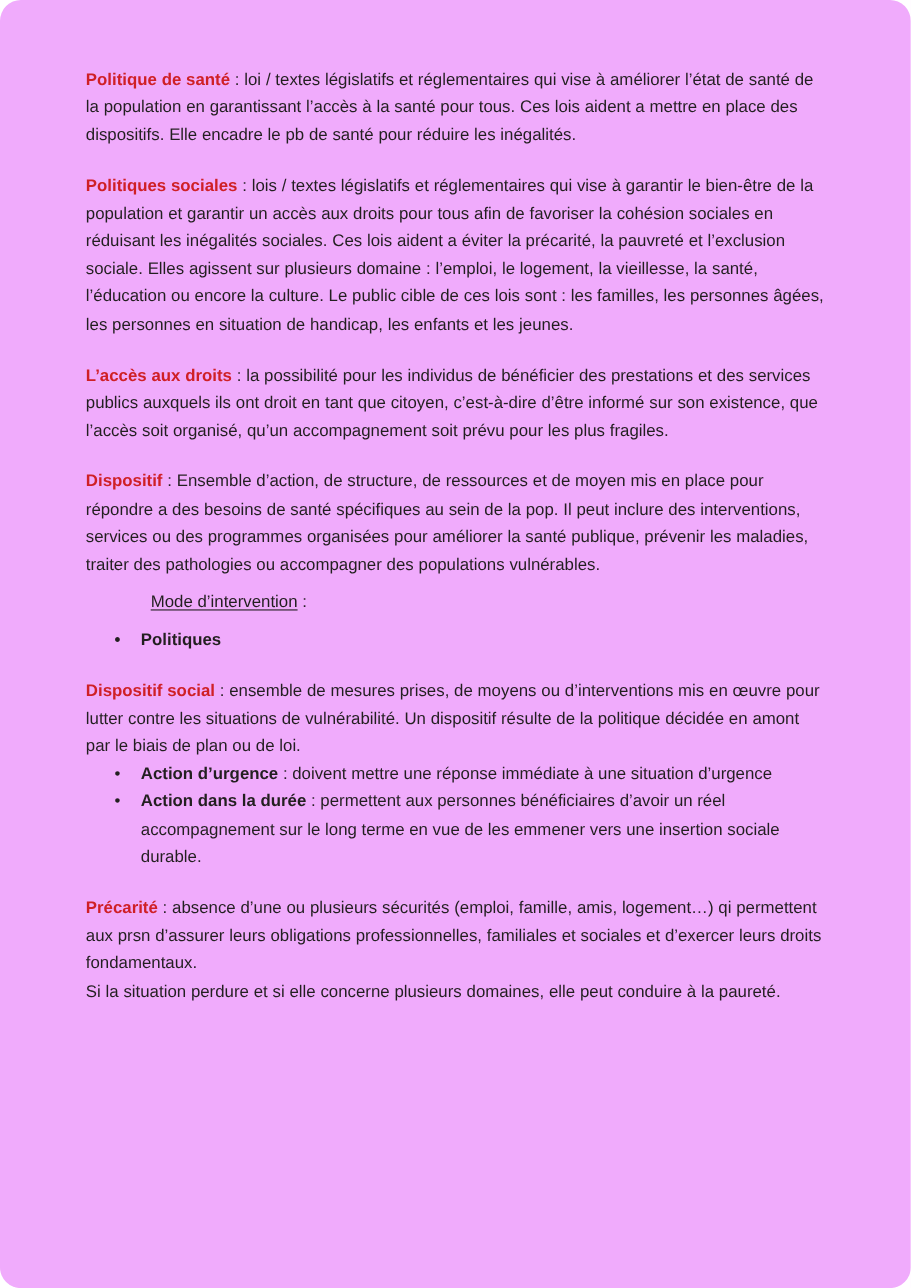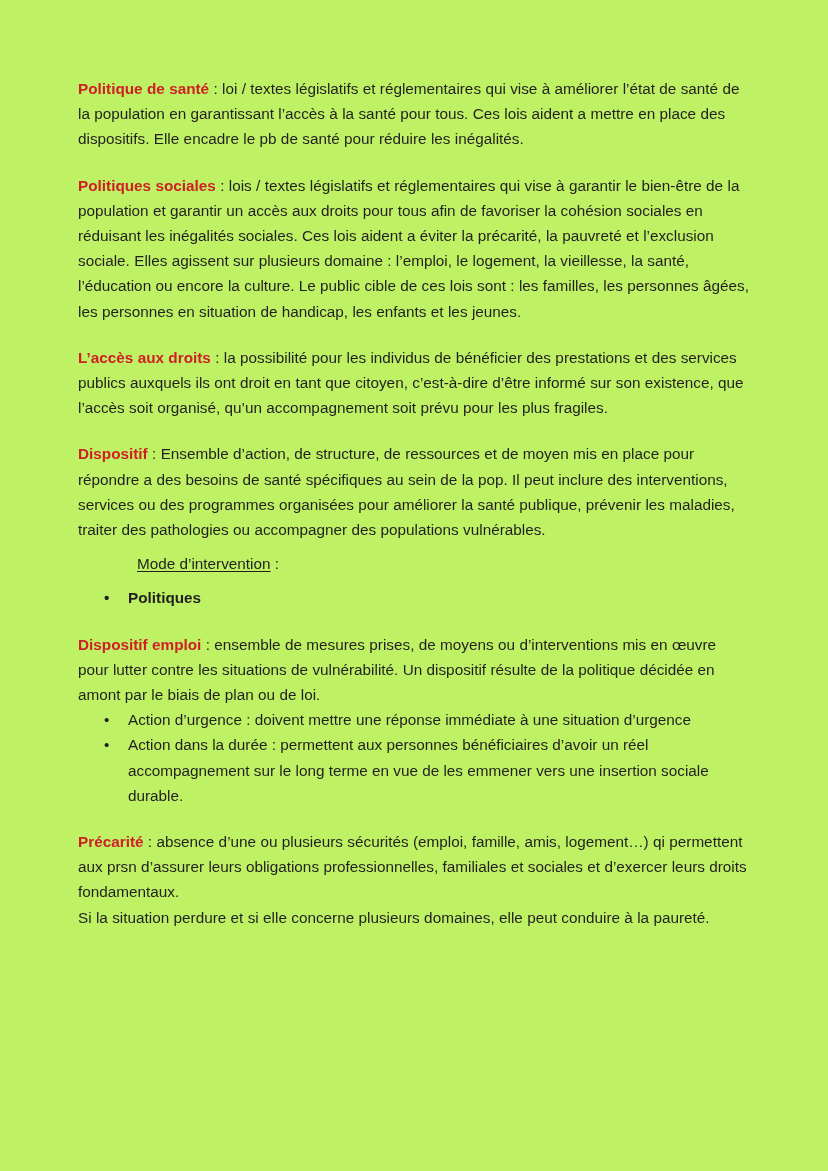--- a/index.html
+++ b/index.html
@@ -14,22 +14,23 @@
     position: relative;
     overflow: hidden;
     font-family: "Liberation Sans", "DejaVu Sans", sans-serif;
     color: #231f20;
     -webkit-font-smoothing: antialiased;
   }
   .page {
     box-sizing: border-box;
     width: 828px;
     height: 1171px;
-    padding: 76px 78px 0 78px;
-    background: #bef264;
+    padding: 60px 78px 0 78px;
+    background: #f0abfc;
+    border-radius: 19px;
   }
   .doc {
     width: 672px;
   }
   p.block {
     margin: 0 0 21px 0;
     font-size: 15.3px;
     line-height: 25.2px;
     text-align: left;
     word-spacing: 0.1px;
@@ -66,21 +67,21 @@
   ul.bullets > li::before {
     content: "\2022";
     position: absolute;
     left: 26px;
     top: 0;
     font-size: 15.3px;
     line-height: 25.2px;
     color: #231f20;
   }
   li .lead {
-    font-weight: normal;
+    font-weight: bold;
   }
   li.plain-bold {
     font-weight: bold;
   }
 </style>
 </head>
 <body>
 
 <div class="page">
   <div class="doc">
@@ -103,21 +104,21 @@
 
     <p class="sub-head">
       <span class="u">Mode d’intervention</span><span> :</span>
     </p>
 
     <ul class="bullets">
       <li class="plain-bold">Politiques</li>
     </ul>
 
     <p class="block tight">
-      <span class="term">Dispositif emploi</span><span> : </span><span>ensemble de mesures prises, de moyens ou d’interventions mis en œuvre pour lutter contre les situations de vulnérabilité. Un dispositif résulte de la politique décidée en amont par le biais de plan ou de loi.</span>
+      <span class="term">Dispositif social</span><span> : </span><span>ensemble de mesures prises, de moyens ou d’interventions mis en œuvre pour lutter contre les situations de vulnérabilité. Un dispositif résulte de la politique décidée en amont par le biais de plan ou de loi.</span>
     </p>
 
     <ul class="bullets">
       <li>
         <span class="lead">Action d’urgence</span><span> : </span><span>doivent mettre une réponse immédiate à une situation d’urgence</span>
       </li>
       <li>
         <span class="lead">Action dans la durée</span><span> : </span><span>permettent aux personnes bénéficiaires d’avoir un réel accompagnement sur le long terme en vue de les emmener vers une insertion sociale durable.</span>
       </li>
     </ul>

